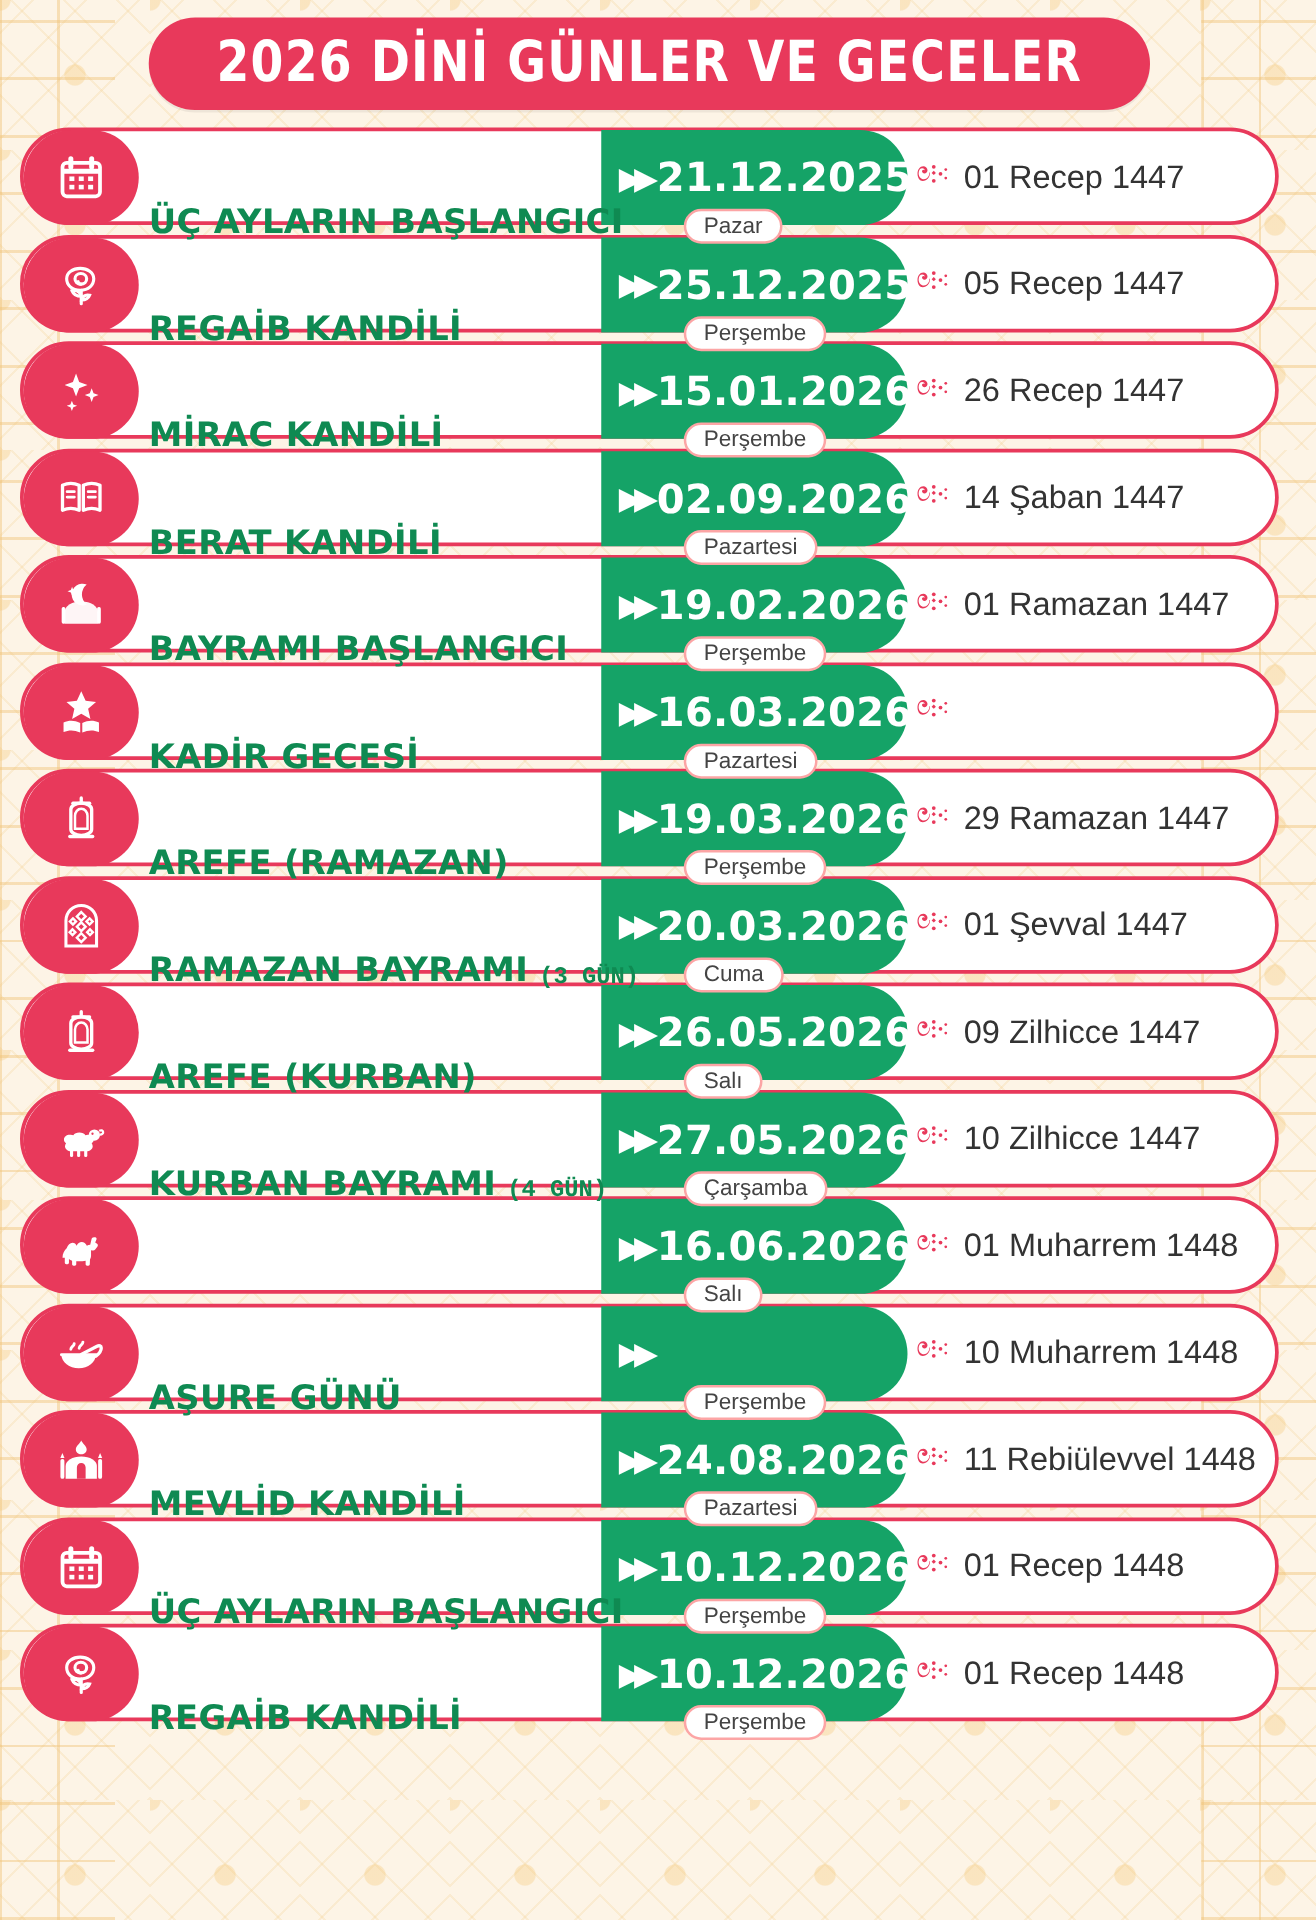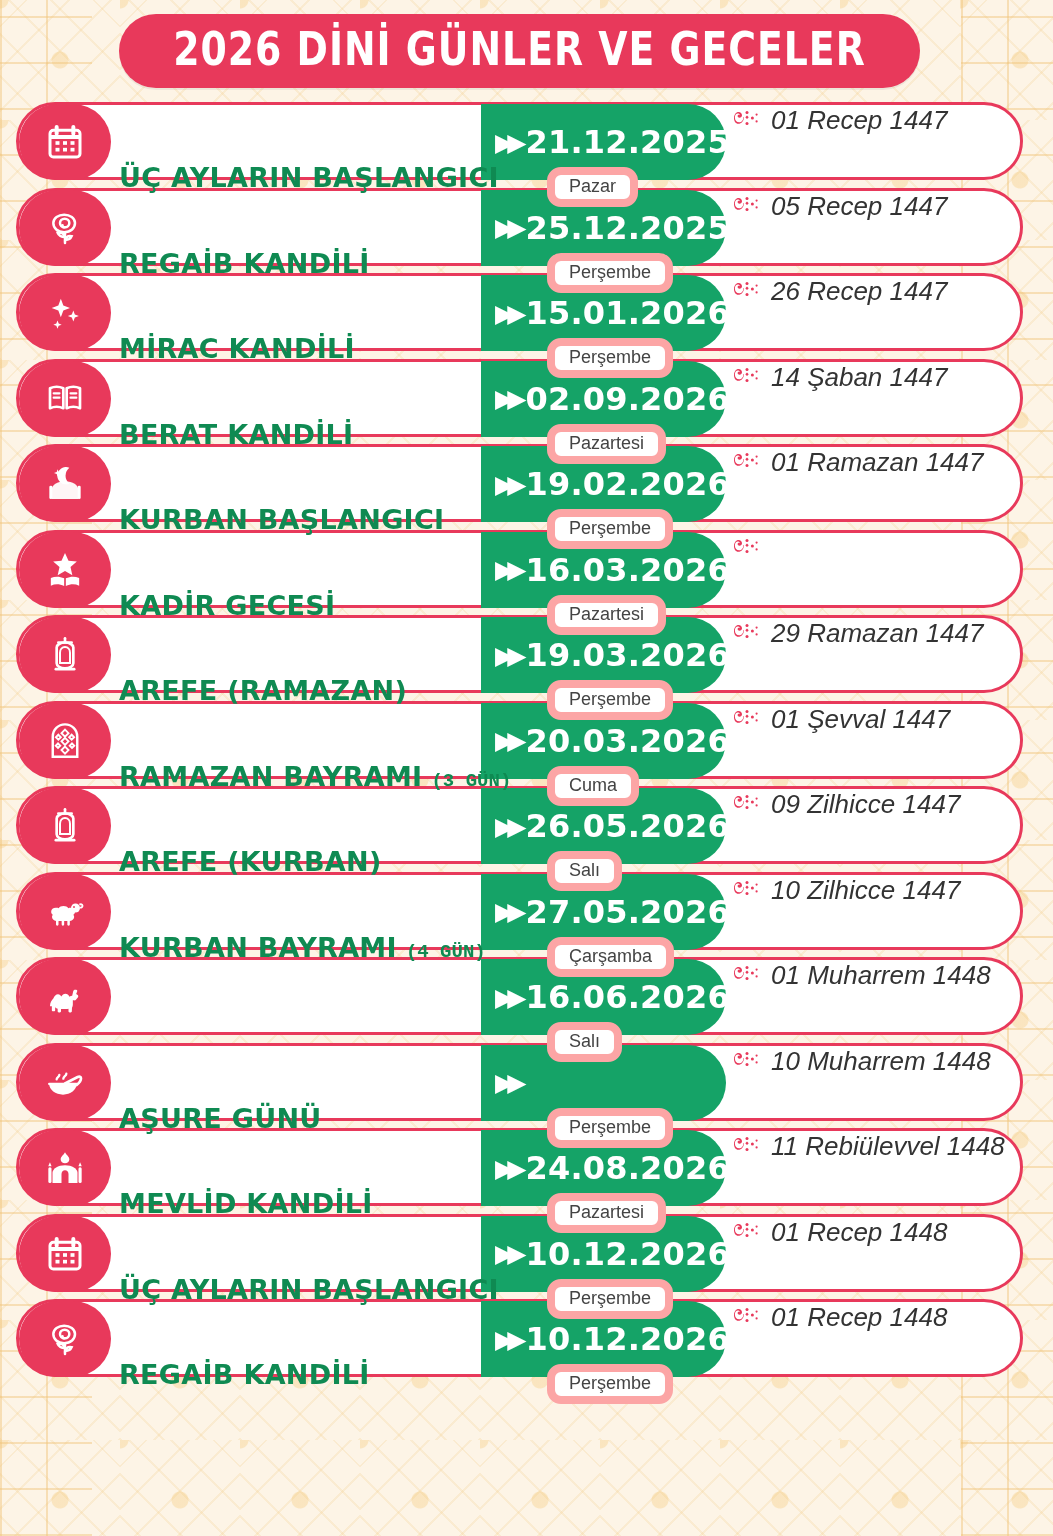--- a/index.html
+++ b/index.html
@@ -164,41 +164,40 @@
     white-space: nowrap;
     letter-spacing: 0.2px;
   }
 
   
   .weekday {
     position: absolute;
     left: 528px;
     top: 62px;
     background: #ffffff;
-    border: 8px solid #fca5a5;
+    border: 2px solid #fca5a5;
     border-radius: 14px;
     padding: 1px 14px 2px 14px;
     color: #444444;
     font-size: 18px;
     font-family: "Liberation Sans", sans-serif;
     z-index: 6;
     white-space: nowrap;
   }
 
   
   .hijri-cell {
     position: absolute;
     left: 712px;
     top: 0;
     height: 72px;
     display: flex;
-    align-items: flex-start;
+    align-items: center;
     gap: 10px;
     z-index: 3;
-    font-style: italic;
   }
   .orn { color: #e8395b; flex: none; }
   .hijri-text {
     color: #333333;
     font-size: 26px;
     font-family: "Liberation Sans", sans-serif;
     white-space: nowrap;
   }
 </style>
 </head>
@@ -352,21 +351,21 @@
             <path d="M4 21h16v-5.5c0-3-3.3-5.2-8-5.2s-8 2.2-8 5.2V21z" opacity="0.95"></path>
             <rect x="2.6" y="13" width="1.8" height="8" rx="0.8"></rect>
             <rect x="19.6" y="13" width="1.8" height="8" rx="0.8"></rect>
           </svg>
         </div>
         <div class="date-cell">
           <span class="chev">▶▶</span>
           <span class="date-text">19.02.2026</span>
         </div>
         <div class="name-cell">
-          <span class="name-text">KURBAN BAŞLANGICI</span>
+          <span class="name-text">BAYRAMI BAŞLANGICI</span>
         </div>
         <div class="hijri-cell">
           <span class="orn"><svg width="30" height="26" viewBox="0 0 30 26" fill="#e8395b" stroke="none">
               <path d="M3 13c0-3.3 2-6 4.6-6 1.9 0 3.4 1.4 3.4 3.2 0 1.4-1.1 2.5-2.5 2.5-1 0-1.9-.7-1.9-1.7 0-.7.5-1.3 1.2-1.3.4 0 .8.2 1 .6-.1-1-.9-1.7-2-1.7-1.6 0-2.9 1.6-2.9 3.9 0 2.7 1.8 4.8 4.2 4.8 2.6 0 4.4-2.2 4.4-5.3H13c0 3.9-2.4 6.8-5.8 6.8C4.7 18.8 3 16.3 3 13z"></path>
               <circle cx="16" cy="7.4" r="1.5"></circle>
               <circle cx="16" cy="18.6" r="1.5"></circle>
               <circle cx="21.4" cy="13" r="1.5"></circle>
               <path d="M16 10.6l1.7 1.7L16 14l-1.7-1.7z"></path>
               <circle cx="25.6" cy="9.6" r="1.1"></circle>
               <circle cx="25.6" cy="16.4" r="1.1"></circle>

